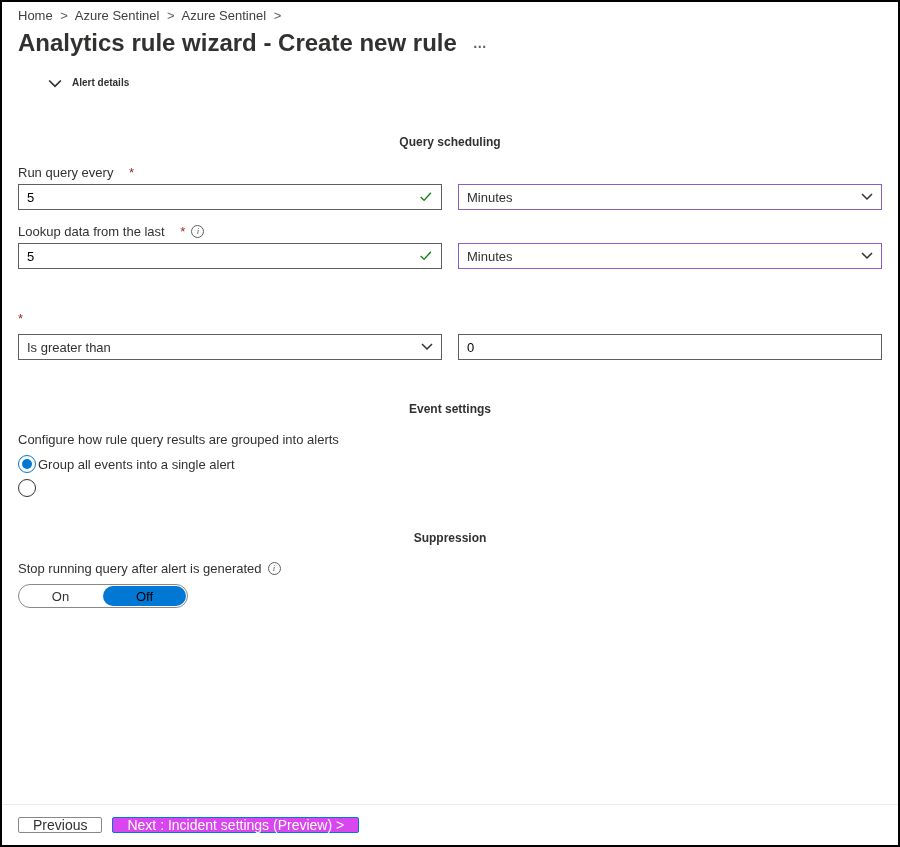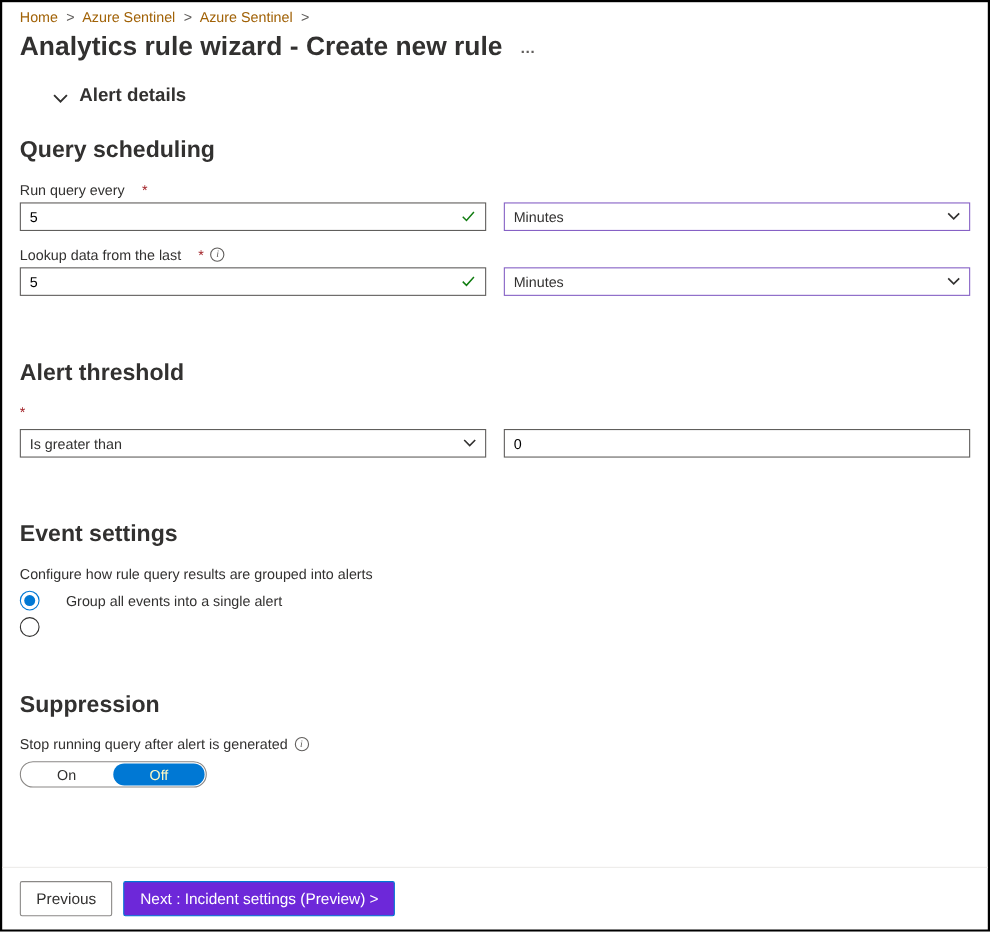--- a/index.html
+++ b/index.html
@@ -14,43 +14,43 @@
     width: 900px;
     height: 847px;
     border: 2px solid #000;
     position: relative;
     background: #fff;
     display: flex;
     flex-direction: column;
   }
   .content { padding: 4px 16px 0 16px; flex: 1; }
   .breadcrumb { font-size: 13px; margin: 2px 0 6px 0; }
-  .breadcrumb a { color: #a16207; text-decoration: none; }
+  .breadcrumb a { color: #404040; text-decoration: none; }
   .breadcrumb .sep { color: #605e5c; margin: 0 4px; }
   h1.title {
     font-size: 24px;
     font-weight: 600;
     margin: 2px 0 20px 0;
     display: flex;
     align-items: center;
     gap: 16px;
   }
   .dots { font-size: 14px; color: #605e5c; letter-spacing: 1px; }
   .collapser {
     display: flex;
-    align-items: flex-end;
+    align-items: flex-start;
     gap: 10px;
     margin-left: 30px;
-    margin-bottom: 28px;
-    font-size: 17px;
+    margin-bottom: 44px;
+    font-size: 10px;
     font-weight: 600;
     cursor: pointer;
   }
   .collapser svg { width: 14px; height: 14px; }
-  h3.section { font-size: 21px; font-weight: 600; margin: 16px 0 16px 0; }
+  h3.section { font-size: 12px; font-weight: 600; margin: 0 0 16px 0; text-align: center; }
   .field-label { font-size: 13px; margin-bottom: 4px; display: flex; align-items: center; gap: 6px; }
   .req { color: #a4262c; }
   .row2 { display: flex; gap: 16px; margin-bottom: 14px; }
   .row2 > * { flex: 1; }
   .text-input, .select-box {
     width: 100%;
     height: 26px;
     border: 1px solid #605e5c;
     padding: 0 8px;
     display: flex;
@@ -64,47 +64,47 @@
   .ok-icon { color: #107c10; }
   .chev { color: #323130; }
   .select-box svg { width: 12px; height: 12px; }
   .info-icon {
     width: 13px; height: 13px; border: 1px solid #605e5c; border-radius: 50%;
     display: inline-flex; align-items: center; justify-content: center;
     font-size: 9px; color: #605e5c; font-style: italic; font-family: Georgia, serif;
     line-height:1;
   }
   .gap { height: 28px; }
-  .radio-row { display: flex; align-items: center; gap: 24px; margin: 6px 0; }
+  .radio-row { display: flex; align-items: center; gap: 2px; margin: 6px 0; }
   .radio {
     width: 18px; height: 18px; border: 1px solid #323130; border-radius: 50%;
     display: flex; align-items: center; justify-content: center; flex-shrink:0;
   }
   .radio.sel { border-color: #0078d4; }
   .radio.sel .dot { width: 10px; height: 10px; background: #0078d4; border-radius: 50%; }
   .toggle-wrap { margin-top: 8px; }
   .toggle {
     width: 170px; height: 24px; border: 1px solid #8a8886; border-radius: 12px;
     display: flex; overflow: hidden; position: relative; background:#fff;
   }
   .toggle .half { flex:1; display:flex; align-items:center; justify-content:center; font-size:13px; }
-  .toggle .off { background:#0078d4; color:#fef9c3; border-radius: 11px; margin:1px; }
+  .toggle .off { background:#0078d4; color:#000000; border-radius: 11px; margin:1px; }
   .footer {
     border-top: 1px solid #edebe9;
     padding: 12px 16px;
     display: flex;
     gap: 10px;
   }
   .btn {
-    height: 32px; padding: 0 14px; font-size: 14px;
+    height: 16px; padding: 0 14px; font-size: 14px;
     display: inline-flex; align-items: center; justify-content: center;
     cursor: pointer; border-radius:2px;
   }
   .btn-secondary { background:#fff; border:1px solid #8a8886; color:#323130; }
-  .btn-primary { background:#6d28d9; border:1px solid #0078d4; color:#fff; }
+  .btn-primary { background:#d946ef; border:1px solid #0078d4; color:#fff; }
   input.tinput { border:none; outline:none; width:100%; font-size:13px; font-family:inherit; padding:0;}
 </style>
 </head>
 <body>
 
 <div class="frame">
 <div class="content">
 
   <div class="breadcrumb">
     <a href="#">Home</a>
@@ -161,21 +161,20 @@
     <div class="select-box select-purple">
       <span>Minutes</span>
       <svg class="chev" viewBox="0 0 12 12">
             <path d="M1 3 L6 8 L11 3" stroke="#323130" stroke-width="1.5" fill="none"></path>
           </svg>
     </div>
   </div>
 
   <div class="gap"></div>
 
-  <h3 class="section">Alert threshold</h3>
 
   <div class="row2" style="margin-bottom:4px;">
     <div class="field-label">
           <span class="req">*</span>
         </div>
   </div>
   <div class="row2">
     <div class="select-box">
       <span>Is greater than</span>
       <svg class="chev" viewBox="0 0 12 12">

